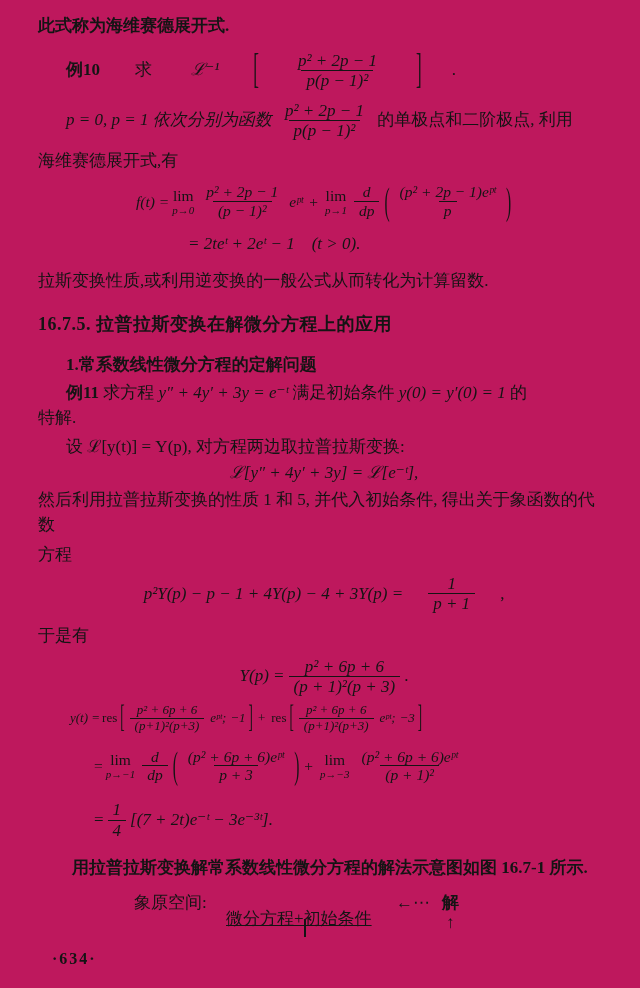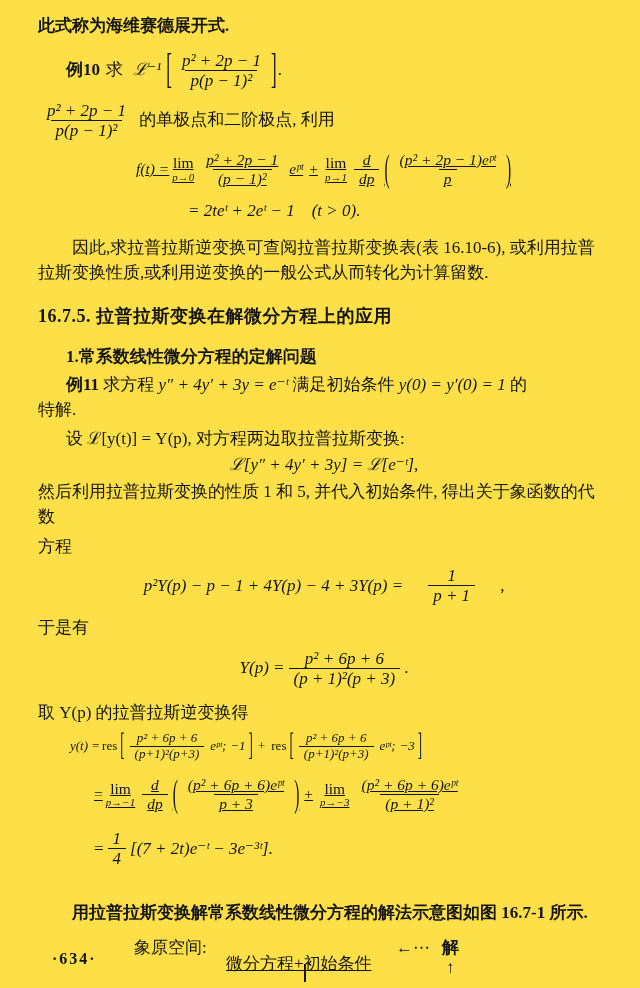--- a/index.html
+++ b/index.html
@@ -1,21 +1,21 @@
 <!DOCTYPE html>
 <html><head>
 <meta charset="utf-8">
 <style>
   html,body{margin:0;padding:0;}
   body{background:#e8e8e6;}
   .page{
     position:relative;
     width:640px;height:988px;
     margin:0 auto;
-    background:#fde047;
+    background:#be185d;
     color:#141414;
     font-family:"Liberation Serif","DejaVu Serif",serif;
     font-size:17px;
     line-height:1.45;
     box-sizing:border-box;
     padding:14px 30px 0 38px;
     overflow:hidden;
   }
   .bold{font-weight:700;}
   .rm{font-style:normal;}
@@ -27,24 +27,24 @@
   .frac .den{border-top:1.4px solid #141414;padding:0 5px;white-space:nowrap;}
   
   .lim{display:inline-flex;flex-direction:column;align-items:center;vertical-align:middle;line-height:1;margin:0 3px;}
   .lim .lim-word{font-style:normal;}
   .lim .lim-sub{font-size:11px;font-style:italic;margin-top:1px;}
   .big2{display:inline-block;transform:scaleY(2.5);transform-origin:center;font-style:normal;padding:0 1px;font-weight:400;}
   
   .eq{display:flex;align-items:center;justify-content:center;flex-wrap:nowrap;white-space:nowrap;}
   .eq-left{justify-content:flex-start;}
   .gap2{margin:0 2px;}.gap4{margin:0 4px;}.gap6{margin:0 6px;}
-  .block{margin-top:10px;}
+  .block{margin-top:10px;gap:29px;}
   h2.section{font-size:18px;font-weight:700;margin:20px 0 0 0;line-height:1.3;letter-spacing:0.5px;}
   .sm{font-size:13px;margin-left:28px;}
-  .md{font-size:15.5px;text-decoration:underline;}
+  .md{font-size:15.5px;}
   
   .diagram{position:relative;width:380px;height:158px;margin:10px auto 0 auto;font-size:17px;}
   .dg{position:absolute;white-space:nowrap;}
   .vbar{position:absolute;width:1.5px;background:#141414;}
   .page-num{position:absolute;left:52px;bottom:18px;font-size:16px;font-weight:700;letter-spacing:2px;text-align:center;}
 </style>
 </head>
 <body>
 
 <div class="page">
@@ -60,26 +60,30 @@
     <span class="big2">[</span>
     <span class="frac math">
       <span class="num">p² + 2p − 1</span>
       <span class="den">p(p − 1)²</span>
     </span>
     <span class="big2">]</span>
     <span>.</span>
   </div>
 
   <div class="block" style="margin-top:10px;">
+    <span class="math" style="padding-left:28px;">p = 0, p = 1 依次分别为函数</span>
     <span class="frac math">
       <span class="num">p² + 2p − 1</span>
       <span class="den">p(p − 1)²</span>
     </span>
     <span>的单极点和二阶极点, 利用</span>
   </div>
+  <div style="margin-top:8px;">
+    <span>海维赛德展开式,有</span>
+  </div>
 
   <div class="eq md" style="margin-top:10px;">
     <span class="math">f(t) =</span>
     <span class="lim">
       <span class="lim-word">lim</span>
       <span class="lim-sub">p→0</span>
     </span>
     <span class="frac math">
       <span class="num">p² + 2p − 1</span>
       <span class="den">(p − 1)²</span>
@@ -100,21 +104,20 @@
       <span class="den">p</span>
     </span>
     <span class="big2">)</span>
   </div>
 
   <div class="math" style="margin-top:12px;padding-left:150px;">
     <span>= 2teᵗ + 2eᵗ − 1　(t &gt; 0).</span>
   </div>
 
   <div style="margin-top:12px;">
-    <div class="indent">因此,求拉普拉斯逆变换可查阅拉普拉斯变换表(表 16.10-6), 或利用拉普</div>
     <div>拉斯变换性质,或利用逆变换的一般公式从而转化为计算留数.</div>
   </div>
 
   <h2 class="section">
     <span>16.7.5.</span>
     <span>拉普拉斯变换在解微分方程上的应用</span>
   </h2>
 
   <div class="bold" style="margin-top:16px;padding-left:28px;">1.常系数线性微分方程的定解问题</div>
 
@@ -152,21 +155,20 @@
 
   <div class="eq" style="margin-top:8px;">
     <span class="math">Y(p) =</span>
     <span class="frac math">
       <span class="num">p² + 6p + 6</span>
       <span class="den">(p + 1)²(p + 3)</span>
     </span>
     <span>.</span>
   </div>
 
-  <div style="margin-top:12px;">取 Y(p) 的拉普拉斯逆变换得</div>
 
   <div class="eq eq-left sm" style="margin-top:6px;padding-left:4px;">
     <span class="math">y(t) =</span>
     <span class="rm gap2">res</span>
     <span class="big2">[</span>
     <span class="frac math">
       <span class="num">p² + 6p + 6</span>
       <span class="den">(p+1)²(p+3)</span>
     </span>
     <span class="math gap2">eᵖᵗ;</span>
@@ -213,21 +215,21 @@
 
   <div class="eq eq-left" style="margin-top:16px;padding-left:56px;">
     <span>=</span>
     <span class="frac math">
       <span class="num">1</span>
       <span class="den">4</span>
     </span>
     <span class="math">[(7 + 2t)e⁻ᵗ − 3e⁻³ᵗ].</span>
   </div>
 
-  <div class="indent bold" style="margin-top:32px;">用拉普拉斯变换解常系数线性微分方程的解法示意图如图 16.7-1 所示.</div>
+  <div class="indent bold" style="margin-top:16px;">用拉普拉斯变换解常系数线性微分方程的解法示意图如图 16.7-1 所示.</div>
 
   <div class="diagram">
     <span class="dg" style="left:0;top:0;">象原空间:</span>
     <span class="dg" style="left:92px;top:16px;text-decoration:underline;">微分方程+初始条件</span>
     <span class="dg" style="left:262px;top:0;">←⋯</span>
     <span class="dg bold" style="left:308px;top:0;">解</span>
 
     <div class="vbar" style="left:170px;top:28px;height:18px;"></div>
 
     <span class="dg" style="left:312px;top:20px;">↑</span>

